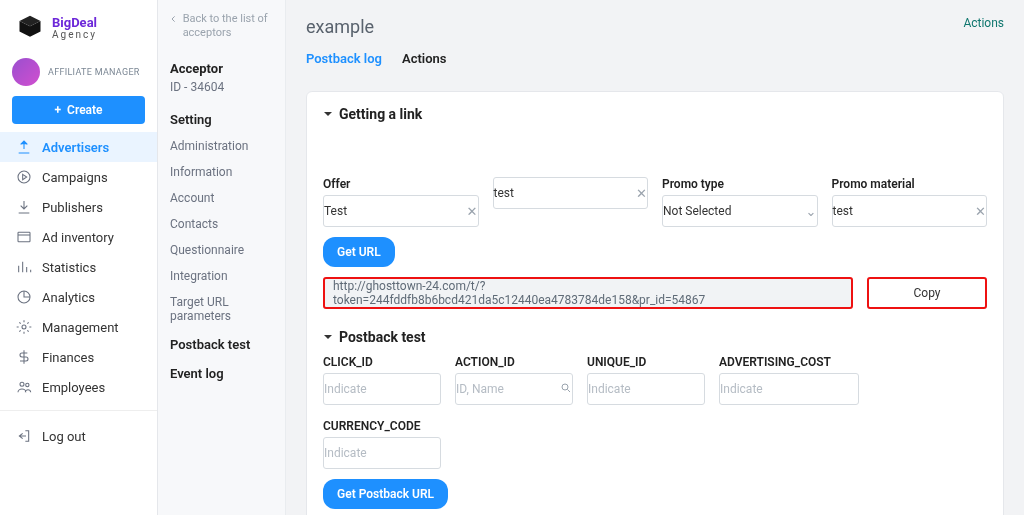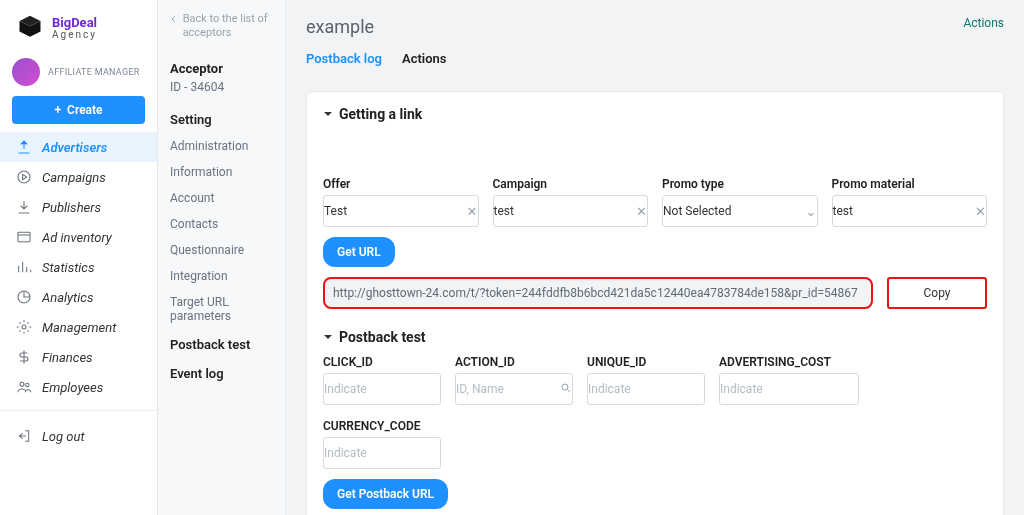--- a/index.html
+++ b/index.html
@@ -7,21 +7,21 @@
 .app { display:flex; height:515px; }
 .sidebar1 { width:158px; background:#fff; border-right:1px solid #e5e7eb; display:flex; flex-direction:column; }
 .logo { display:flex; align-items:center; gap:8px; padding:14px 16px 10px; }
 .logo-mark { width:28px; height:28px; }
 .logo-text { font-size:13px; font-weight:700; color:#6d28d9; line-height:1; }
 .logo-sub { font-size:10px; letter-spacing:2px; color:#555; }
 .user-row { display:flex; align-items:center; gap:8px; padding:6px 12px 10px; }
 .avatar { width:28px; height:28px; border-radius:50%; background:linear-gradient(135deg,#9a4fcf,#d14fcf); position:relative; }
 .role { font-size:9px; color:#7b8794; letter-spacing:0.3px; }
 .create-btn { margin:0 12px 8px; background:#1e90ff; color:#fff; border:none; border-radius:4px; height:28px; display:flex; align-items:center; justify-content:center; gap:6px; font-weight:600; font-size:12px; cursor:pointer; }
-.nav { list-style:none;font-style:italic; }
+.nav { list-style:none; }
 .nav li { display:flex; align-items:center; gap:10px; padding:7px 16px; font-size:13px; color:#333; cursor:pointer; }
 .nav li.active { background:#eaf4ff; color:#1e90ff; font-weight:600; }
 .nav li.active .ico { stroke:#1e90ff; fill:#1e90ff; }
 .ico { width:16px; height:16px; stroke:#6b7280; fill:none; stroke-width:1.6; }
 .logout { margin-top:8px; border-top:1px solid #eee; padding-top:10px; }
 .sidebar2 { width:128px; background:#f7f8fa; border-right:1px solid #e9ecef; padding:12px 0; font-size:12px; }
 .back { display:flex; gap:6px; padding:0 12px 10px; color:#9aa3ad; font-size:11px; line-height:1.3; cursor:pointer; }
 .back svg { width:10px; height:10px; margin-top:2px; }
 .acceptor { padding:10px 12px 4px; font-weight:700; color:#222; font-size:13px; }
 .acceptor-sub { padding:0 12px 10px; color:#6b7280; font-size:12px; }
@@ -41,22 +41,22 @@
 .row { display:flex; gap:14px; flex-wrap:wrap; }
 .field { display:flex; flex-direction:column; gap:4px; }
 .field.flex { flex:1; min-width:140px;margin-top:45px; }
 .field.w5 { width:118px; }
 .label { font-size:12px; font-weight:600; color:#222; }
 .textbox, .selectbox { height:32px; border:1px solid #d6dbe0; border-radius:3px; background:#fff; display:flex; align-items:center; padding:0 0; font-size:12px; color:#333; position:relative; }
 .textbox .clear, .selectbox .caret { margin-left:auto; color:#9aa3ad; cursor:pointer; font-size:13px; }
 .textbox .search { margin-left:auto; color:#9aa3ad; }
 .btn-primary { background:#1e90ff; color:#fff; border:none; border-radius:12px; height:30px; padding:0 14px; font-size:12px; font-weight:600; cursor:pointer; margin-top:10px; }
 .url-row { display:flex; gap:14px; margin-top:10px; }
-.url-box { flex:1; height:32px; border:2px solid #e11; border-radius:8px; background:#f1f3f5; display:flex; align-items:center; padding:8px 8px; font-size:12px; color:#5f6b77; }
-.copy-btn, .copy-btn2 { width:100px; height:32px; border:1px solid #d6dbe0; border-radius:3px; background:#fff; font-size:12px; color:#333; cursor:pointer; display:flex; align-items:center; justify-content:center; }
+.url-box { flex:1; height:32px; border:2px solid #e11; border-radius:3px; background:#f1f3f5; display:flex; align-items:center; padding:8px 8px; font-size:12px; color:#5f6b77; }
+.copy-btn, .copy-btn2 { width:120px; height:32px; border:1px solid #d6dbe0; border-radius:3px; background:#fff; font-size:12px; color:#333; cursor:pointer; display:flex; align-items:center; justify-content:center; }
 .copy-btn { border:2px solid #e11; }
 .divider { height:20px; }
 input.plain { border:none; outline:none; width:100%; font-size:12px; color:#333; background:transparent; }
 input.plain::placeholder { color:#b5bcc4; }
 .choose-row { display:flex; gap:14px; margin-top:10px; }
 .choose-box { flex:1; height:32px; border:1px solid #e5e7eb; border-radius:3px; background:#f1f3f5; display:flex; align-items:center; padding:0 8px; font-size:12px; color:#9aa3ad; }
 </style>
 </head>
 <body>
 
@@ -196,21 +196,20 @@
       </div>
       <div class="row">
         <div class="field flex">
           <div class="label">Offer</div>
           <div class="textbox">
               <span>Test</span>
               <span class="clear">✕</span>
             </div>
         </div>
         <div class="field flex">
-          <div class="label">Campaign</div>
           <div class="textbox">
               <span>test</span>
               <span class="clear">✕</span>
             </div>
         </div>
         <div class="field flex">
           <div class="label">Promo type</div>
           <div class="selectbox">
               <span>Not Selected</span>
               <span class="caret">⌄</span>

